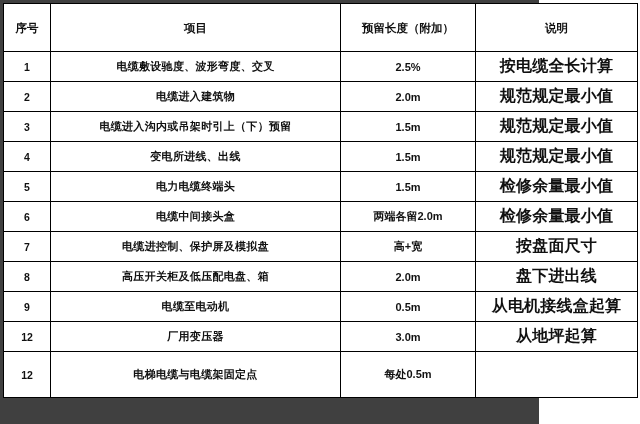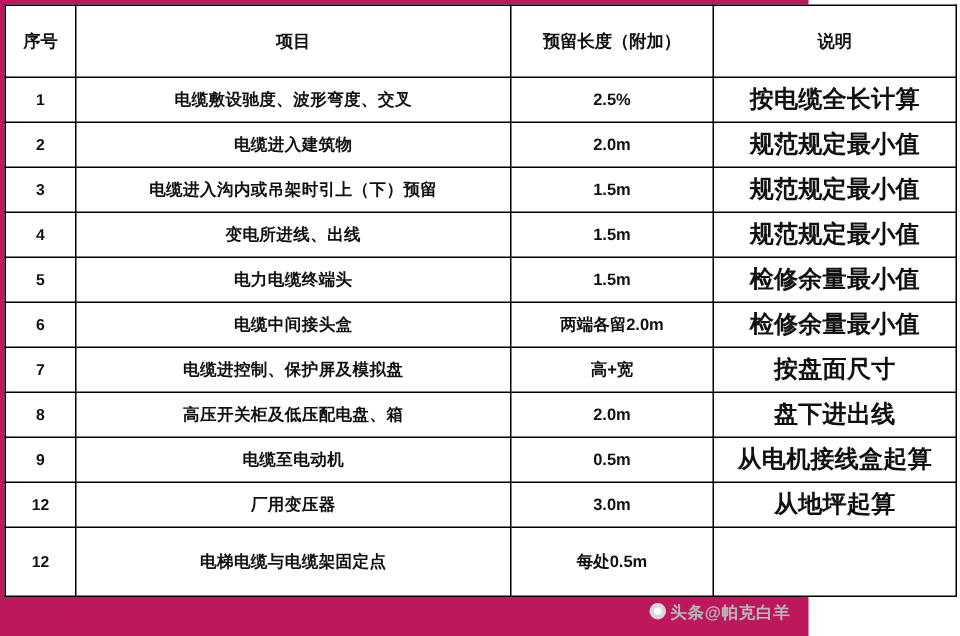--- a/index.html
+++ b/index.html
@@ -12,21 +12,21 @@
     background: #ffffff;
     font-family: "Liberation Sans", "DejaVu Sans", sans-serif;
     overflow: hidden;
     position: relative;
   }
   #sheet {
     position: absolute;
     left: 0; top: 0;
     width: 539px;
     height: 424px;
-    background: #be185d;
+    background: #404040;
     box-sizing: border-box;
   }
   table.cable-table {
     border-collapse: collapse;
     table-layout: fixed;
     width: 634px;
     margin: 3px 0 0 3px;
     background: #ffffff;
   }
   table.cable-table td, table.cable-table th {
@@ -186,17 +186,14 @@
       </tr>
       <tr class="tall-b">
         <td class="no-cell">12</td>
         <td class="item-cell">电梯电缆与电缆架固定点</td>
         <td class="len-cell">每处0.5m</td>
         <td class="note-cell"></td>
       </tr>
     </tbody>
   </table>
 
-  <div class="watermark">
-    <span class="wm-logo"></span><span>头条@帕克白羊</span>
-  </div>
 
 </div>
 
 </body></html>

